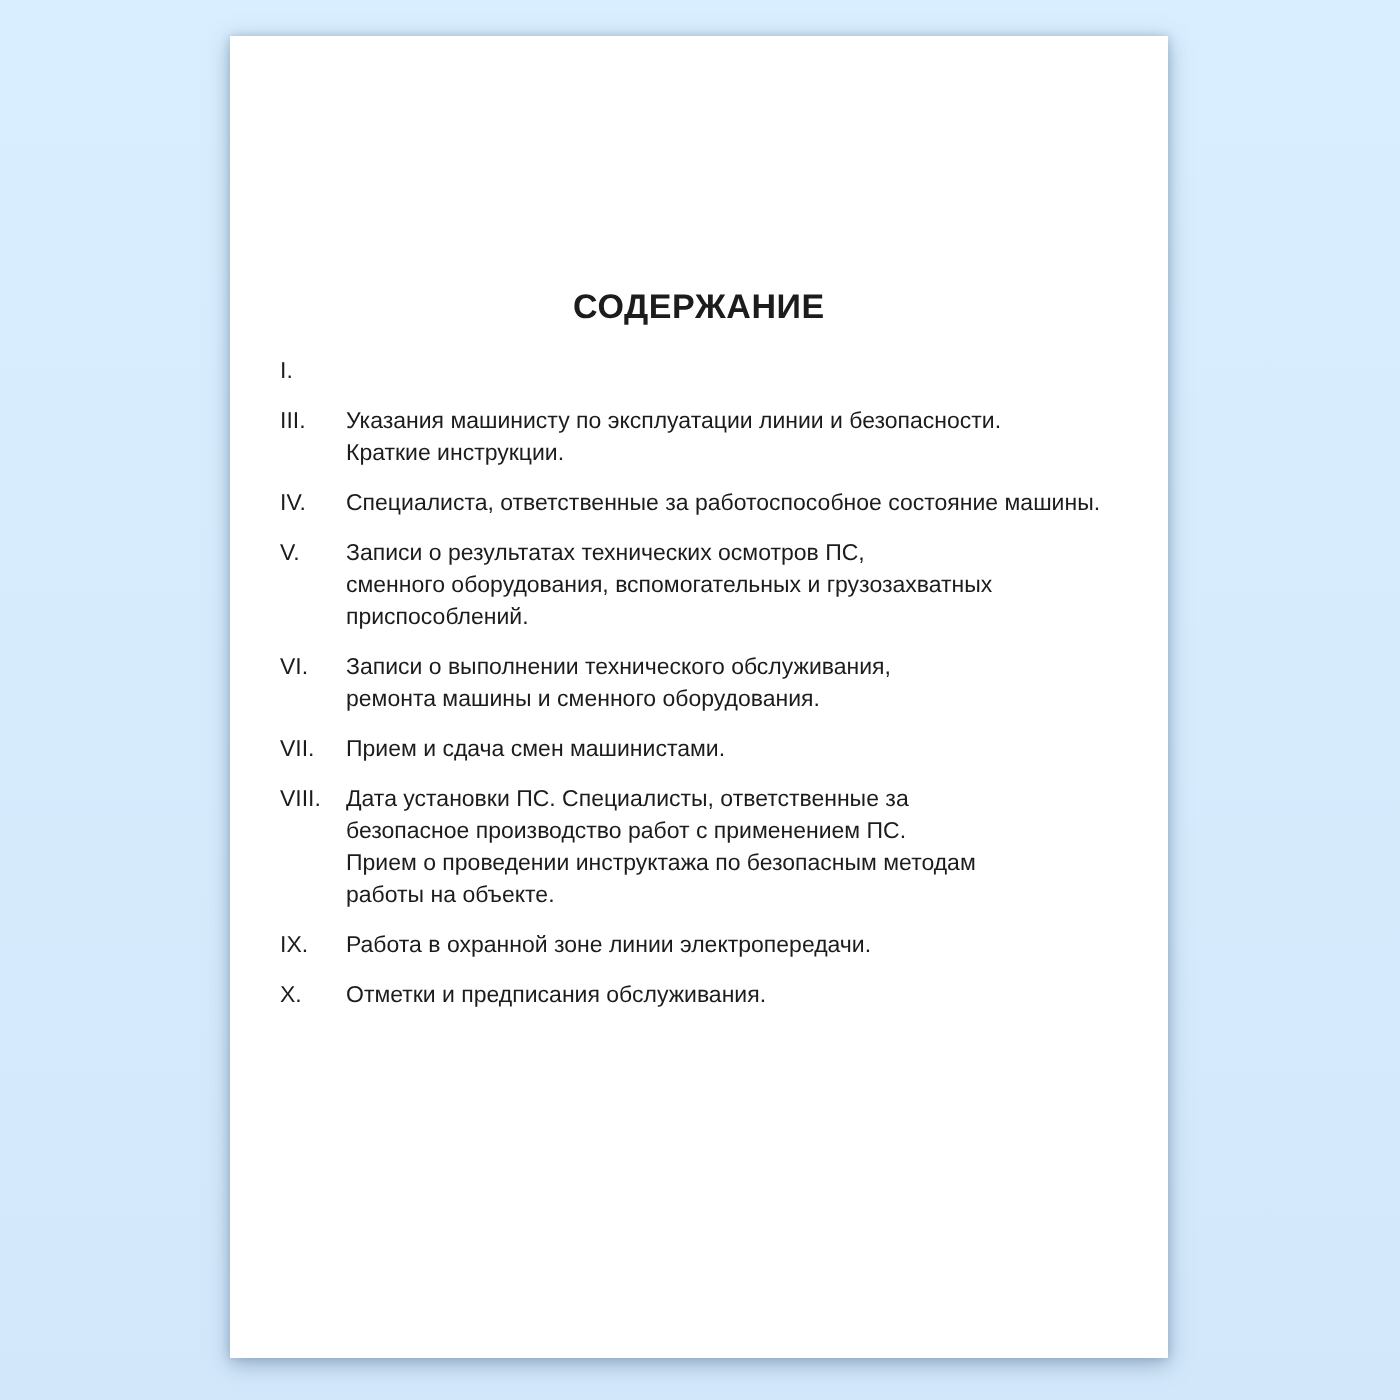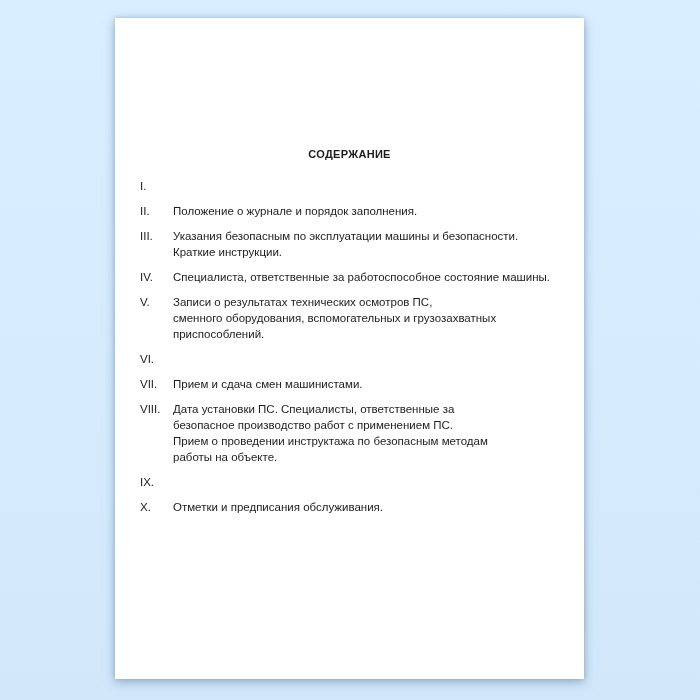--- a/index.html
+++ b/index.html
@@ -25,21 +25,21 @@
     width: 469px;
     height: 661px;
     background: #ffffff;
     box-shadow: 0 3px 10px rgba(96, 126, 156, 0.55), 0 0 4px rgba(96, 126, 156, 0.30);
     box-sizing: border-box;
   }
   .doc-title {
     margin: 0;
     padding-top: 128px;
     text-align: center;
-    font-size: 11px;
+    font-size: 17px;
     line-height: 16px;
     font-weight: bold;
     letter-spacing: 0.3px;
     color: #1c1c1c;
   }
   .toc {
     list-style: none;
     margin: 16px 0 0 0;
     padding: 0 30px 0 25px;
   }
@@ -62,54 +62,53 @@
 <body>
 
 <div class="scene">
   <div class="page">
     <h1 class="doc-title">СОДЕРЖАНИЕ</h1>
     <ol class="toc" id="toc-list">
         <li class="toc-item">
           <span class="toc-numeral">I.</span>
         </li>
         <li class="toc-item">
-          <span class="toc-numeral">II.</span>
-          <span class="toc-text">Положение о журнале и порядок заполнения.</span>
-        </li>
-        <li class="toc-item">
           <span class="toc-numeral">III.</span>
-          <span class="toc-text">Указания безопасным по эксплуатации машины и безопасности.
+          <span class="toc-text">Указания машинисту по эксплуатации линии и безопасности.
 Краткие инструкции.</span>
         </li>
         <li class="toc-item">
           <span class="toc-numeral">IV.</span>
           <span class="toc-text">Специалиста, ответственные за работоспособное состояние машины.</span>
         </li>
         <li class="toc-item">
           <span class="toc-numeral">V.</span>
           <span class="toc-text">Записи о результатах технических осмотров ПС,
 сменного оборудования, вспомогательных и грузозахватных
 приспособлений.</span>
         </li>
         <li class="toc-item">
           <span class="toc-numeral">VI.</span>
+          <span class="toc-text">Записи о выполнении технического обслуживания,
+ремонта машины и сменного оборудования.</span>
         </li>
         <li class="toc-item">
           <span class="toc-numeral">VII.</span>
           <span class="toc-text">Прием и сдача смен машинистами.</span>
         </li>
         <li class="toc-item">
           <span class="toc-numeral">VIII.</span>
           <span class="toc-text">Дата установки ПС. Специалисты, ответственные за
 безопасное производство работ с применением ПС.
 Прием о проведении инструктажа по безопасным методам
 работы на объекте.</span>
         </li>
         <li class="toc-item">
           <span class="toc-numeral">IX.</span>
+          <span class="toc-text">Работа в охранной зоне линии электропередачи.</span>
         </li>
         <li class="toc-item">
           <span class="toc-numeral">X.</span>
           <span class="toc-text">Отметки и предписания обслуживания.</span>
         </li>
       </ol>
   </div>
 </div>
 
 </body></html>

